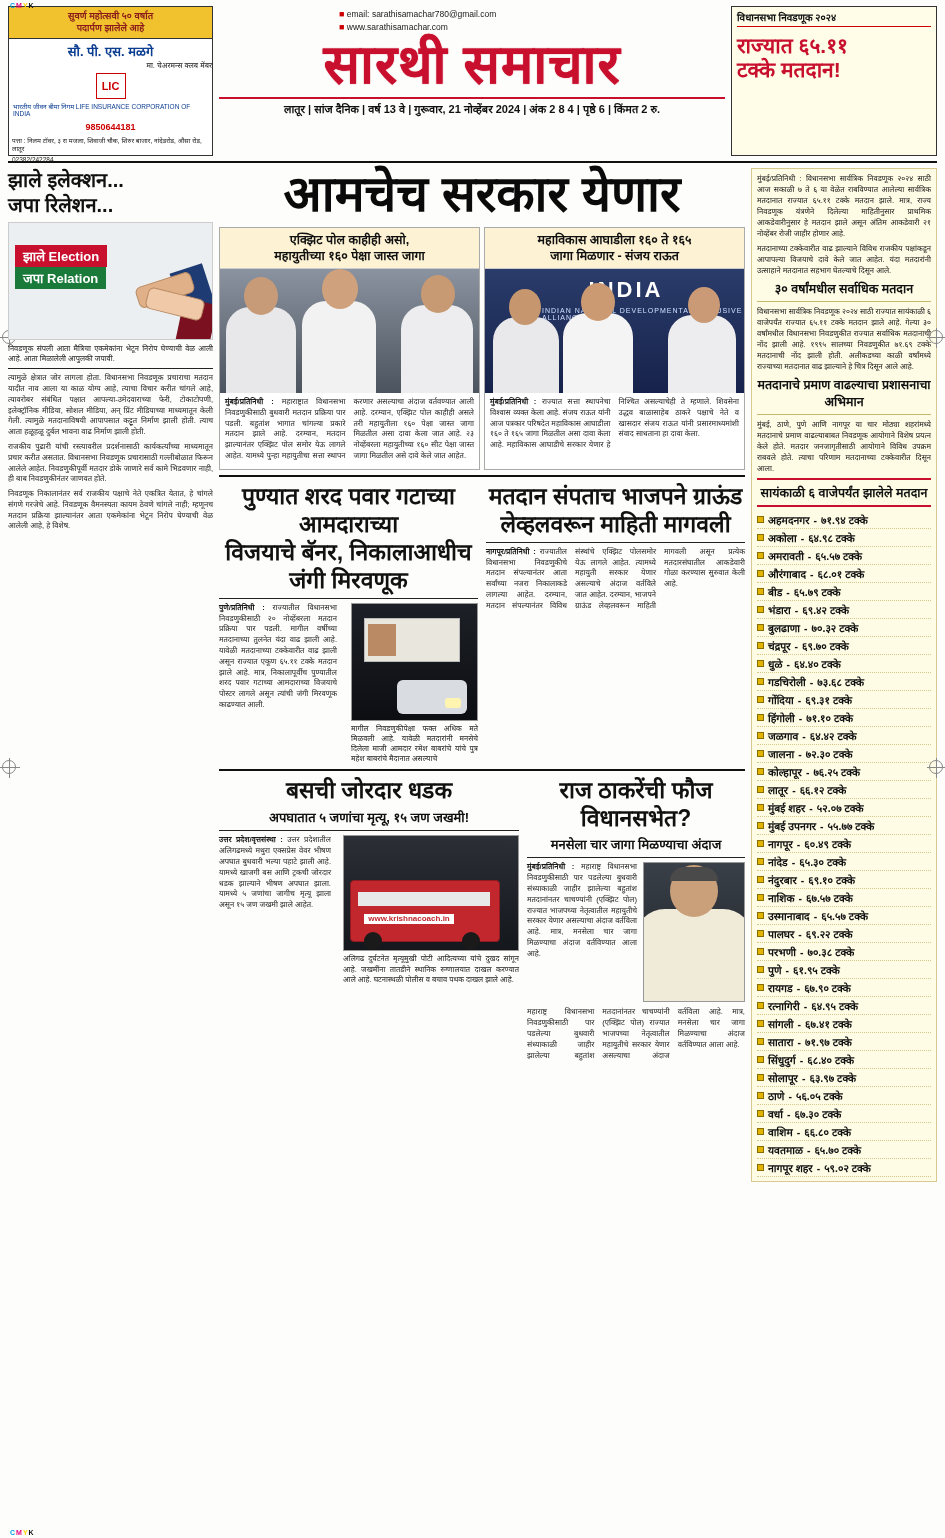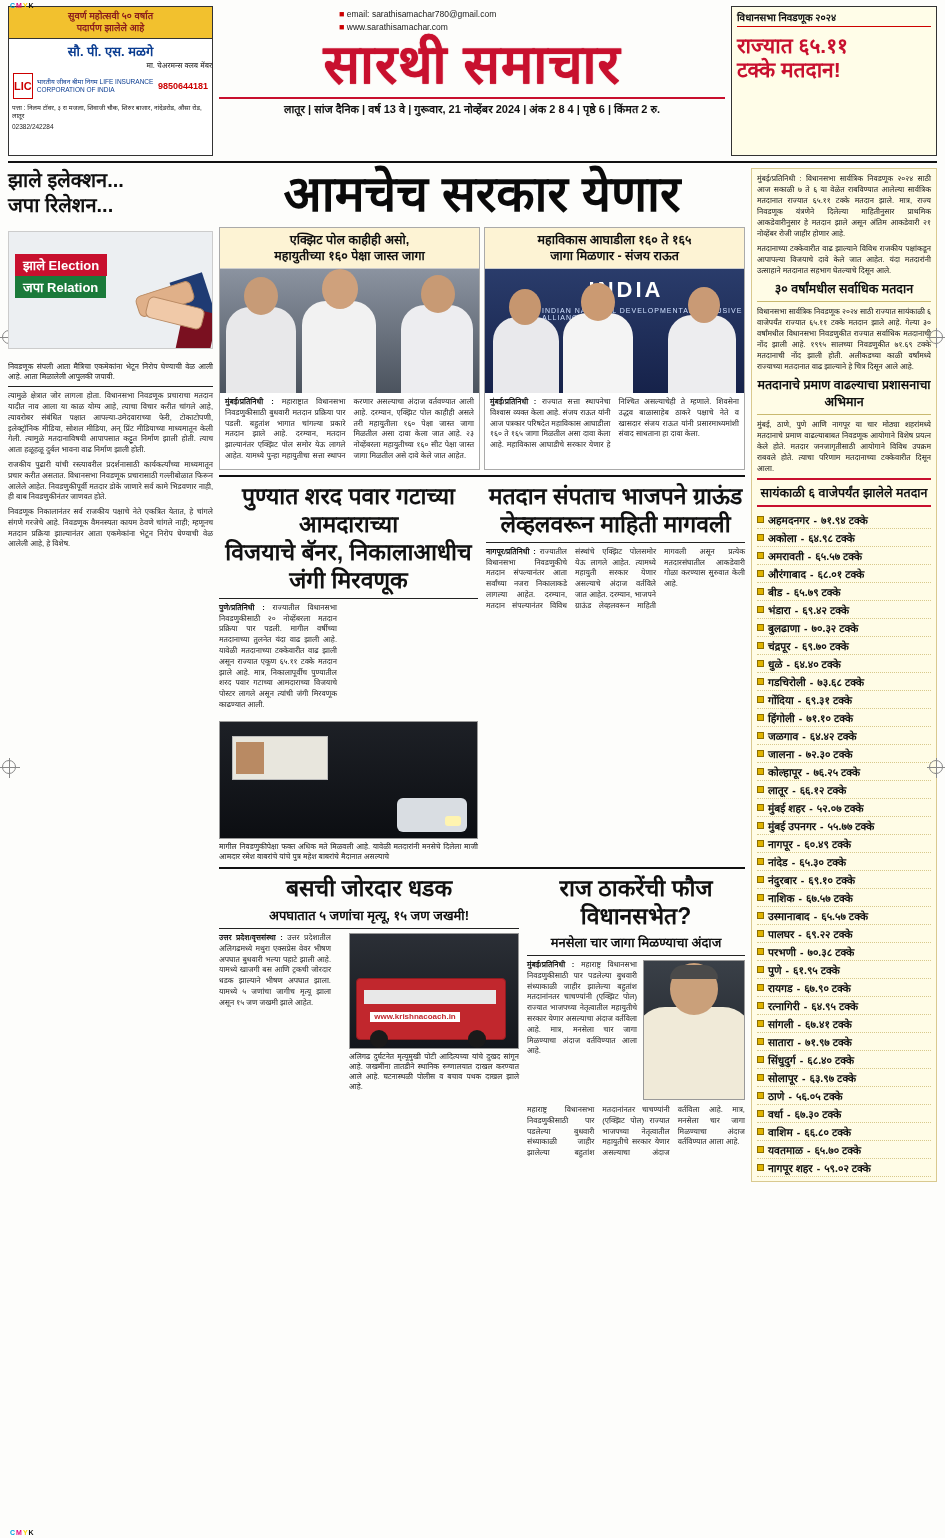--- a/index.html
+++ b/index.html
@@ -27,21 +27,21 @@
 
   
   .masthead { display:flex; gap:6px; align-items:stretch; height:150px; }
   .ad-box {
     width: 205px; border:1px solid #333; background:#fff;
     display:flex; flex-direction:column; font-size:9px; text-align:center;
   }
   .ad-top { background:#f2c12e; color:#8a1b1b; font-weight:bold; font-size:9.5px; padding:3px 2px; line-height:1.3; border-bottom:1px solid #333;}
   .ad-name { font-size:13px; font-weight:bold; color:#0b3d91; padding:3px 0 0; }
   .ad-sub { font-size:7.5px; color:#222;text-align:right; }
-  .ad-lic { display:flex; align-items:center; gap:4px; padding:3px 4px; }
+  .ad-lic { display:flex; align-items:center; gap:4px; padding:3px 4px;flex-direction:column; }
   .lic-logo { width:30px;height:26px;background:#fff;border:1px solid #c00;color:#c00;font-weight:bold;font-size:11px;display:flex;align-items:center;justify-content:center;}
   .lic-txt { font-size:6.5px; text-align:left; line-height:1.15; color:#0b3d91;}
   .ad-phone{ font-size:9px; color:#c00; font-weight:bold; }
   .ad-addr { font-size:6.5px; line-height:1.25; padding:2px 3px 3px; color:#222; text-align:left;}
 
   .mast-center { flex:1; display:flex; flex-direction:column; }
   .mast-contacts { font-size:8.5px; color:#1a1a1a; padding:2px 0 0 120px; line-height:1.45;}
   .mast-contacts .dot { color:#c00; font-size:9px; }
   .mast-title {
     text-align:center; color:#c8102e; font-weight:bold;
@@ -64,21 +64,21 @@
   .col-left { width:205px; }
   .col-mid  { flex:1; }
   .col-right{ width:186px; }
 
   .hr { border-top:1px solid #222; margin:4px 0; }
   .hr-thick{ border-top:2px solid #111; margin:5px 0;}
 
   
   .left-head { font-weight:bold; font-size:20px; line-height:1.25; color:#111; }
   .left-img {
-    height:118px; margin:13px 0; background:#eceff2; position:relative; overflow:hidden; border:1px solid #ccc;
+    height:118px; margin:4px 0; background:#eceff2; position:relative; overflow:hidden; border:1px solid #ccc;
   }
   .badge-el{position:absolute;left:6px;top:22px;background:#c8102e;color:#fff;font-weight:bold;font-size:13px;padding:2px 8px;}
   .badge-jp{position:absolute;left:6px;top:44px;background:#1a7a3a;color:#fff;font-weight:bold;font-size:13px;padding:2px 8px;}
   .hand1,.hand2{position:absolute;background:#e0b089;border:1px solid #b98a63;}
   .hand1{right:18px;top:56px;width:58px;height:22px;transform:rotate(-18deg);border-radius:6px;}
   .hand2{right:8px;top:70px;width:58px;height:22px;transform:rotate(14deg);border-radius:6px;background:#f0c9a8;}
   .sleeve{position:absolute;right:0;top:44px;width:34px;height:60px;background:#1f3b73;transform:rotate(-18deg);}
   .sleeve2{position:absolute;right:0;top:78px;width:34px;height:58px;background:#7a1020;transform:rotate(12deg);}
   .cap{font-size:7.5px;line-height:1.35;text-align:justify;color:#222;}
   .body-txt{ font-size:7.6px; line-height:1.42; text-align:justify; color:#1a1a1a; }
@@ -251,21 +251,21 @@
         </div>
       </div>
 
       <div class="hr-thick"></div>
 
       <div style="display:flex;gap:8px;">
         <div style="flex:1;">
           <div class="sect-head center" style="white-space:pre-line">पुण्यात शरद पवार गटाच्या आमदाराच्या
 विजयाचे बॅनर, निकालाआधीच जंगी मिरवणूक</div>
           <div class="hr"></div>
-          <div style="display:flex;gap:6px;flex-direction:column;">
+          <div style="display:flex;gap:14px;">
             <div class="body-txt" style="width:118px;">
               <p><b>पुणे/प्रतिनिधी :</b>
                 <span>राज्यातील विधानसभा निवडणुकीसाठी २० नोव्हेंबरला मतदान प्रक्रिया पार पडली. मागील वर्षीच्या मतदानाच्या तुलनेत यंदा वाढ झाली आहे. यावेळी मतदानाच्या टक्केवारीत वाढ झाली असून राज्यात एकूण ६५.११ टक्के मतदान झाले आहे. मात्र, निकालापूर्वीच पुण्यातील शरद पवार गटाच्या आमदाराच्या विजयाचे पोस्टर लागले असून त्यांची जंगी मिरवणूक काढण्यात आली.</span></p>
             </div>
             <div style="flex:1;">
               <div class="photo" style="height:118px;">
                 <div class="sky" style="background:linear-gradient(#1d2026,#0c0e12);"></div>
                 <div class="ph" style="left:12px;top:14px;width:96px;height:44px;background:#e8e6dd;border:1px solid #bbb;"></div>
                 <div class="ph" style="left:16px;top:20px;width:28px;height:32px;background:#b98a63;"></div>
                 <div class="ph" style="right:10px;bottom:6px;width:70px;height:34px;background:#d9dde2;border-radius:6px;"></div>
@@ -288,21 +288,21 @@
       </div>
 
       <div class="hr-thick"></div>
 
       <div style="display:flex;gap:8px;">
 
         <div style="width:300px;">
           <div class="sect-head center">बसची जोरदार धडक</div>
           <div class="sub-head" style="margin-top:4px;">अपघातात ५ जणांचा मृत्यू, १५ जण जखमी!</div>
           <div class="hr"></div>
-          <div style="display:flex;gap:18px;justify-content:flex-end;">
+          <div style="display:flex;gap:12px;justify-content:flex-end;">
             <div class="body-txt" style="width:112px;">
               <p><b>उत्तर प्रदेश/वृत्तसंस्था :</b>
                 <span>उत्तर प्रदेशातील अलिगढमध्ये मथुरा एक्सप्रेस वेवर भीषण अपघात बुधवारी भल्या पहाटे झाली आहे. यामध्ये खाजगी बस आणि ट्रकची जोरदार धडक झाल्याने भीषण अपघात झाला. यामध्ये ५ जणांचा जागीच मृत्यू झाला असून १५ जण जखमी झाले आहेत.</span></p>
             </div>
             <div style="flex:1;">
               <div class="photo" style="height:116px;">
                 <div class="sky" style="background:linear-gradient(#2b2f36,#14171c);"></div>
                 <div class="bus" style="left:6px;bottom:8px;width:150px;height:62px;background:#c1272d;border:1px solid #8f1b20;border-radius:4px;"></div>
                 <div class="bus" style="left:14px;bottom:44px;width:132px;height:14px;background:#e8e8e8;"></div>
                 <div class="bus" style="left:20px;bottom:26px;width:90px;height:10px;background:#fff;color:#c1272d;font-size:8px;font-weight:bold;text-align:center;line-height:10px;">www.krishnacoach.in</div>

